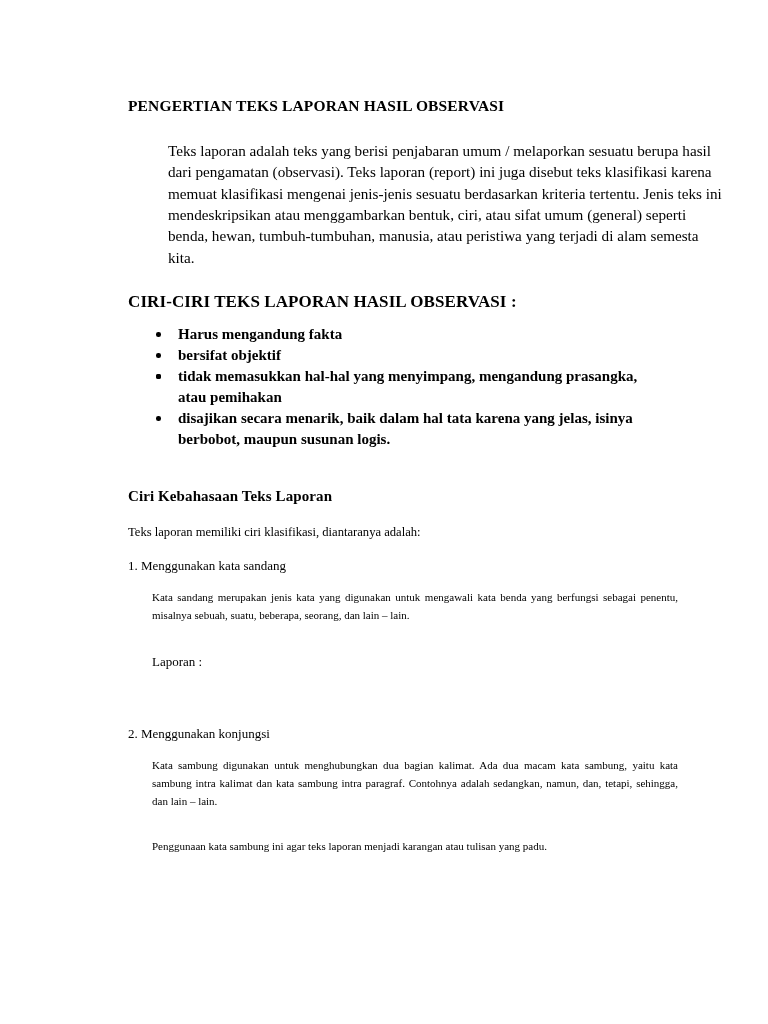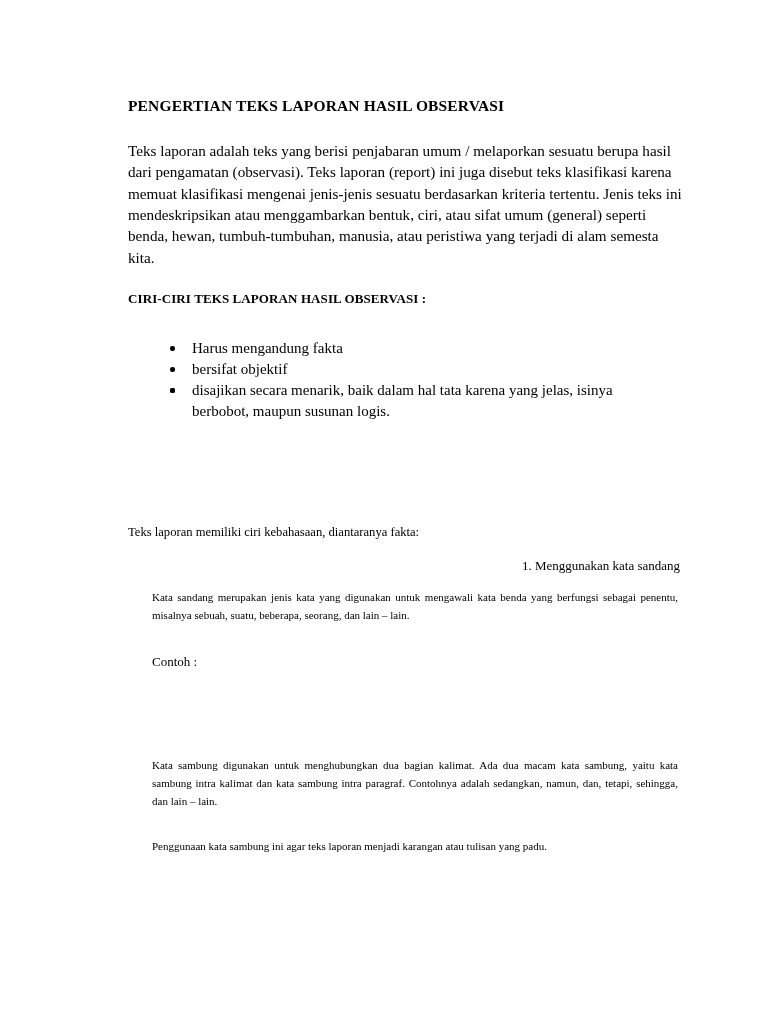--- a/index.html
+++ b/index.html
@@ -35,47 +35,49 @@
   }
 
   
   .doc-title {
     font-size: 15.5px;
     font-weight: bold;
     letter-spacing: 0.15px;
     line-height: 20px;
   }
   .section-heading-caps {
-    font-size: 13px;
+    font-size: 17px;
     font-weight: bold;
     letter-spacing: 0.1px;
     line-height: 21px;
   }
   .section-heading-mixed {
     font-size: 15px;
     font-weight: bold;
     letter-spacing: 0.1px;
     line-height: 20px;
   }
 
   
   .intro-paragraph {
     font-size: 15.2px;
     line-height: 21.3px;
     text-align: left;
     width: 556px;
+    margin-left: 40px;
   }
 
   .feature-list {
     list-style: none;
-    margin: 18px;
+    margin: 4px;
     padding: 0;
     font-size: 15px;
     line-height: 21px;
     width: 520px;
+    font-weight: bold;
   }
   .feature-list li {
     position: relative;
     padding-left: 46px;
     margin: 0 0 0 0;
   }
   .feature-list li .bullet-dot {
     position: absolute;
     left: 24px;
     top: 8px;
@@ -85,21 +87,20 @@
     background: #000000;
   }
 
   .small-body {
     font-size: 12.6px;
     line-height: 17.5px;
   }
   .numbered-item {
     font-size: 13px;
     line-height: 17.5px;
-    text-align: right;
   }
 
   .indented {
     left: 152px;
     width: 526px;
   }
   .justified {
     text-align: justify;
     text-justify: inter-word;
     font-size: 11px;
@@ -129,32 +130,38 @@
     </li>
     <li>
       <span class="bullet-dot"></span>
       <span>bersifat objektif</span>
     </li>
     <li>
       <span class="bullet-dot"></span>
     </li>
     <li>
       <span class="bullet-dot"></span>
+      <span>tidak memasukkan hal-hal yang menyimpang, mengandung prasangka, atau pemihakan</span>
+    </li>
+    <li>
+      <span class="bullet-dot"></span>
       <span>disajikan secara menarik, baik dalam hal tata karena yang jelas, isinya berbobot, maupun susunan logis.</span>
     </li>
   </ul>
 
+  <h2 class="block section-heading-mixed" style="top:474px;">Ciri Kebahasaan Teks Laporan</h2>
 
-  <p class="block small-body" style="top:511px;">Teks laporan memiliki ciri kebahasaan, diantaranya fakta:</p>
+  <p class="block small-body" style="top:511px;">Teks laporan memiliki ciri klasifikasi, diantaranya adalah:</p>
 
   <p class="block numbered-item" style="top:544px;">1. Menggunakan kata sandang</p>
 
   <p class="block indented justified" style="top:577px;">Kata sandang merupakan jenis kata yang digunakan untuk mengawali kata benda yang berfungsi sebagai penentu, misalnya sebuah, suatu, beberapa, seorang, dan lain – lain.</p>
 
-  <p class="block indented example-lines" style="top:640px;">Contoh :</p>
+  <p class="block indented example-lines" style="top:640px;">Laporan :</p>
 
 
+  <p class="block numbered-item" style="top:712px;">2. Menggunakan konjungsi</p>
 
   <p class="block indented justified" style="top:745px;">Kata sambung digunakan untuk menghubungkan dua bagian kalimat. Ada dua macam kata sambung, yaitu kata sambung intra kalimat dan kata sambung intra paragraf. Contohnya adalah sedangkan, namun, dan, tetapi, sehingga, dan lain – lain.</p>
 
   <p class="block indented justified" style="top:826px;">Penggunaan kata sambung ini agar teks laporan menjadi karangan atau tulisan yang padu.</p>
 
 </div>
 
 </body></html>

